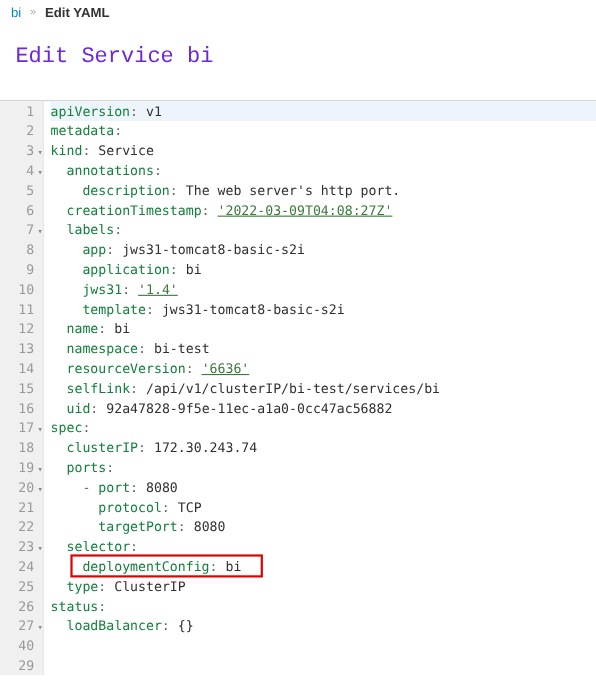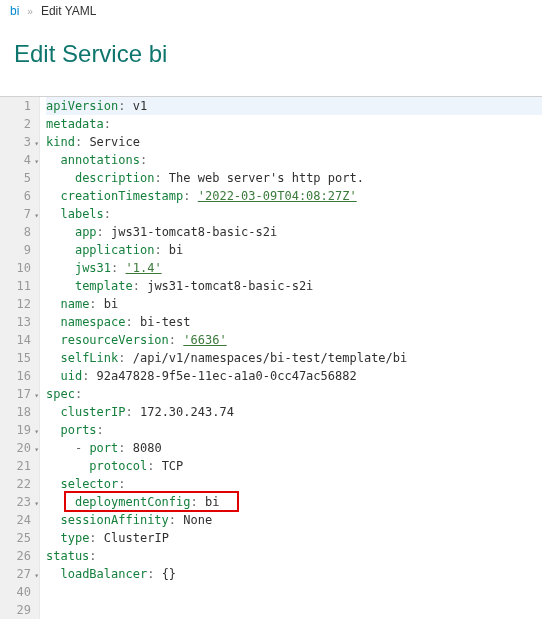--- a/index.html
+++ b/index.html
@@ -1,21 +1,21 @@
 <!DOCTYPE html>
 <html><head>
 <meta charset="utf-8">
 <style>
 * { margin: 0; padding: 0; box-sizing: border-box; }
 body { font-family: -apple-system, "Segoe UI", Helvetica, Arial, sans-serif; background: #fff; color: #333; width: 542px; }
 .breadcrumb { padding: 4px 10px; font-size: 12px; color: #666; display: flex; align-items: center; gap: 8px; }
 .breadcrumb .bc-link { color: #0088ce; }
 .breadcrumb .sep { color: #aaa; font-size: 10px; }
-.breadcrumb .current { color: #333; font-weight: 400; text-align: right; }
-h1.page-title { font-size: 24px; font-weight: 300; color: #0f766e; padding: 18px 14px 28px; }
+.breadcrumb .current { color: #333; font-weight: 700; text-align: right; }
+h1.page-title { font-size: 20px; font-weight: 300; color: #6d28d9; padding: 18px 14px 28px; font-family: Liberation Mono, monospace; }
 .editor { border-top: 1px solid #d1d1d1; display: flex; font-family: Consolas, Monaco, monospace; font-size: 12px; line-height: 18px; }
 .gutter { background: #f0f0f0; color: #999; text-align: right; padding: 0 8px; user-select: none; border-right: 1px solid #e8e8e8; min-width: 40px; }
 .gutter .gline { height: 18px; position: relative; }
 .gutter .fold::after { content: "▾"; font-size: 8px; color: #888; position: absolute; right: -8px; top: 2px; }
 .code { flex: 1; padding-left: 6px; }
 .code .cline { height: 18px; white-space: pre; position: relative; }
 .code .cline.active { background: #eef4fb; }
 .k { color: #15803d; }  
 .s { color: #3a7a3a; text-decoration: underline; }  
 .n { color: #303030; margin-top: 29px; }  
@@ -73,28 +73,28 @@
     <div class="cline">    <span class="k">description</span><span class="p">:</span> <span class="n">The web server's http port.</span></div>
     <div class="cline">  <span class="k">creationTimestamp</span><span class="p">:</span> <span class="s">'2022-03-09T04:08:27Z'</span></div>
     <div class="cline">  <span class="k">labels</span><span class="p">:</span></div>
     <div class="cline">    <span class="k">app</span><span class="p">:</span> <span class="n">jws31-tomcat8-basic-s2i</span></div>
     <div class="cline">    <span class="k">application</span><span class="p">:</span> <span class="n">bi</span></div>
     <div class="cline">    <span class="k">jws31</span><span class="p">:</span> <span class="s">'1.4'</span></div>
     <div class="cline">    <span class="k">template</span><span class="p">:</span> <span class="n">jws31-tomcat8-basic-s2i</span></div>
     <div class="cline">  <span class="k">name</span><span class="p">:</span> <span class="n">bi</span></div>
     <div class="cline">  <span class="k">namespace</span><span class="p">:</span> <span class="n">bi-test</span></div>
     <div class="cline">  <span class="k">resourceVersion</span><span class="p">:</span> <span class="s">'6636'</span></div>
-    <div class="cline">  <span class="k">selfLink</span><span class="p">:</span> <span class="n">/api/v1/namespaces/bi-test/template/bi</span></div>
+    <div class="cline">  <span class="k">selfLink</span><span class="p">:</span> <span class="n">/api/v1/clusterIP/bi-test/services/bi</span></div>
     <div class="cline">  <span class="k">uid</span><span class="p">:</span> <span class="n">92a47828-9f5e-11ec-a1a0-0cc47ac56882</span></div>
     <div class="cline"><span class="k">spec</span><span class="p">:</span></div>
     <div class="cline">  <span class="k">clusterIP</span><span class="p">:</span> <span class="n">172.30.243.74</span></div>
     <div class="cline">  <span class="k">ports</span><span class="p">:</span></div>
     <div class="cline">    <span class="p">-</span> <span class="k">port</span><span class="p">:</span> <span class="n">8080</span></div>
     <div class="cline">      <span class="k">protocol</span><span class="p">:</span> <span class="n">TCP</span></div>
+    <div class="cline">      <span class="k">targetPort</span><span class="p">:</span> <span class="n">8080</span></div>
     <div class="cline">  <span class="k">selector</span><span class="p">:</span></div>
     <div class="cline">    <span class="k">deploymentConfig</span><span class="p">:</span> <span class="n">bi</span><div class="highlight-box"></div></div>
-    <div class="cline">  <span class="k">sessionAffinity</span><span class="p">:</span> <span class="n">None</span></div>
     <div class="cline">  <span class="k">type</span><span class="p">:</span> <span class="n">ClusterIP</span></div>
     <div class="cline"><span class="k">status</span><span class="p">:</span></div>
     <div class="cline">  <span class="k">loadBalancer</span><span class="p">:</span> <span class="n">{}</span></div>
     <div class="cline"></div>
   </div>
 </div>
 
 </body></html>

